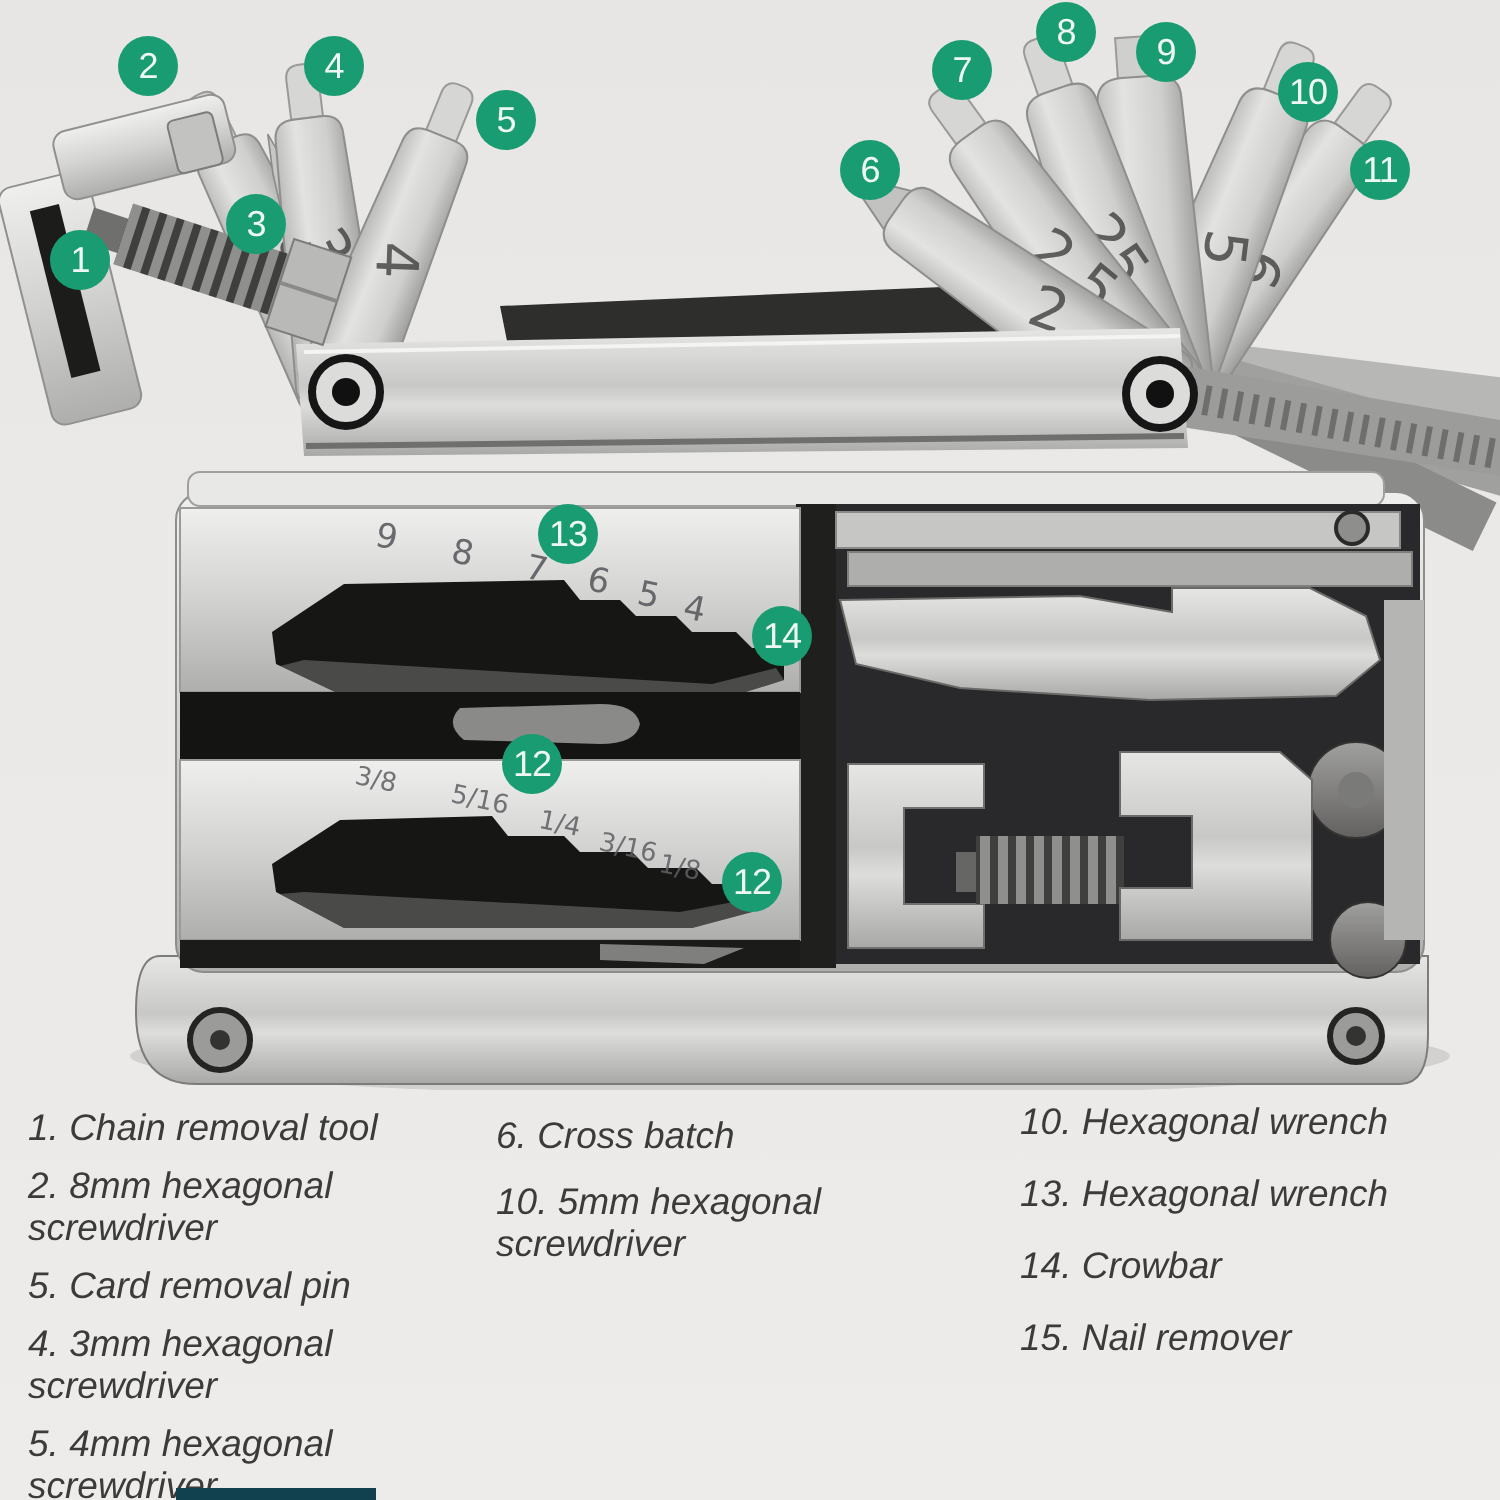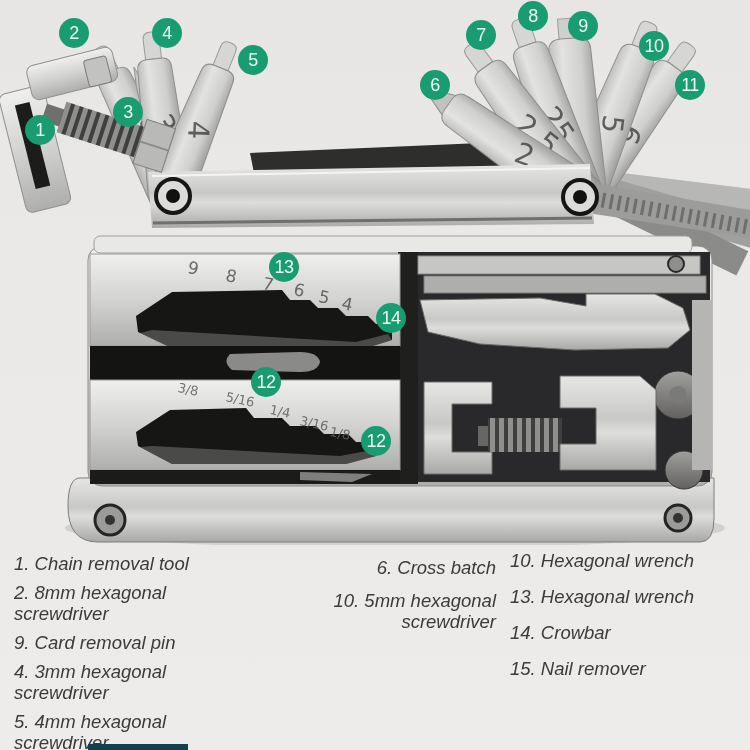--- a/index.html
+++ b/index.html
@@ -20,21 +20,21 @@
   
   .callout{
     position:absolute;width:30px;height:30px;border-radius:50%;
     background:#1a9c72;color:#eef8f2;
     font-size:18px;line-height:30px;text-align:center;
     letter-spacing:-.5px;
   }
   
   .legend-col{position:absolute;color:#3b3b3b;font-size:18.5px;line-height:21px;}
   .legend-col p{margin:4px 0 8px 0;font-style:italic;}
-  .legend-col.c2 p{margin-bottom:12px;text-align:right;}
+  .legend-col.c2 p{margin-bottom:12px;}
   .legend-col.c3 p{margin-bottom:15px;}
   .footer-bar{position:absolute;left:88px;top:744px;width:100px;height:6px;background:#11404e;}
 </style>
 </head>
 <body>
 
 <div class="stage">
 
   <svg class="photo-svg" width="750" height="545" viewBox="0 0 750 545">
     <defs>
@@ -234,21 +234,21 @@
   <div class="callout" style="left:639px;top:31px">10</div>
   <div class="callout" style="left:675px;top:70px">11</div>
   <div class="callout" style="left:251px;top:367px">12</div>
   <div class="callout" style="left:269px;top:252px">13</div>
   <div class="callout" style="left:376px;top:303px">14</div>
   <div class="callout" style="left:361px;top:426px">12</div>
 
   <div class="legend-col c1" style="left:14px;top:549px;width:228px">
     <p>1. Chain removal tool</p>
     <p>2. 8mm hexagonal screwdriver</p>
-    <p>9. Card removal pin</p>
+    <p>5. Card removal pin</p>
     <p>4. 3mm hexagonal screwdriver</p>
     <p>5. 4mm hexagonal screwdriver</p>
   </div>
   <div class="legend-col c2" style="left:248px;top:553px;width:248px">
     <p>6. Cross batch</p>
     <p>10. 5mm hexagonal screwdriver</p>
   </div>
   <div class="legend-col c3" style="left:510px;top:546px;width:232px">
     <p>10. Hexagonal wrench</p>
     <p>13. Hexagonal wrench</p>

